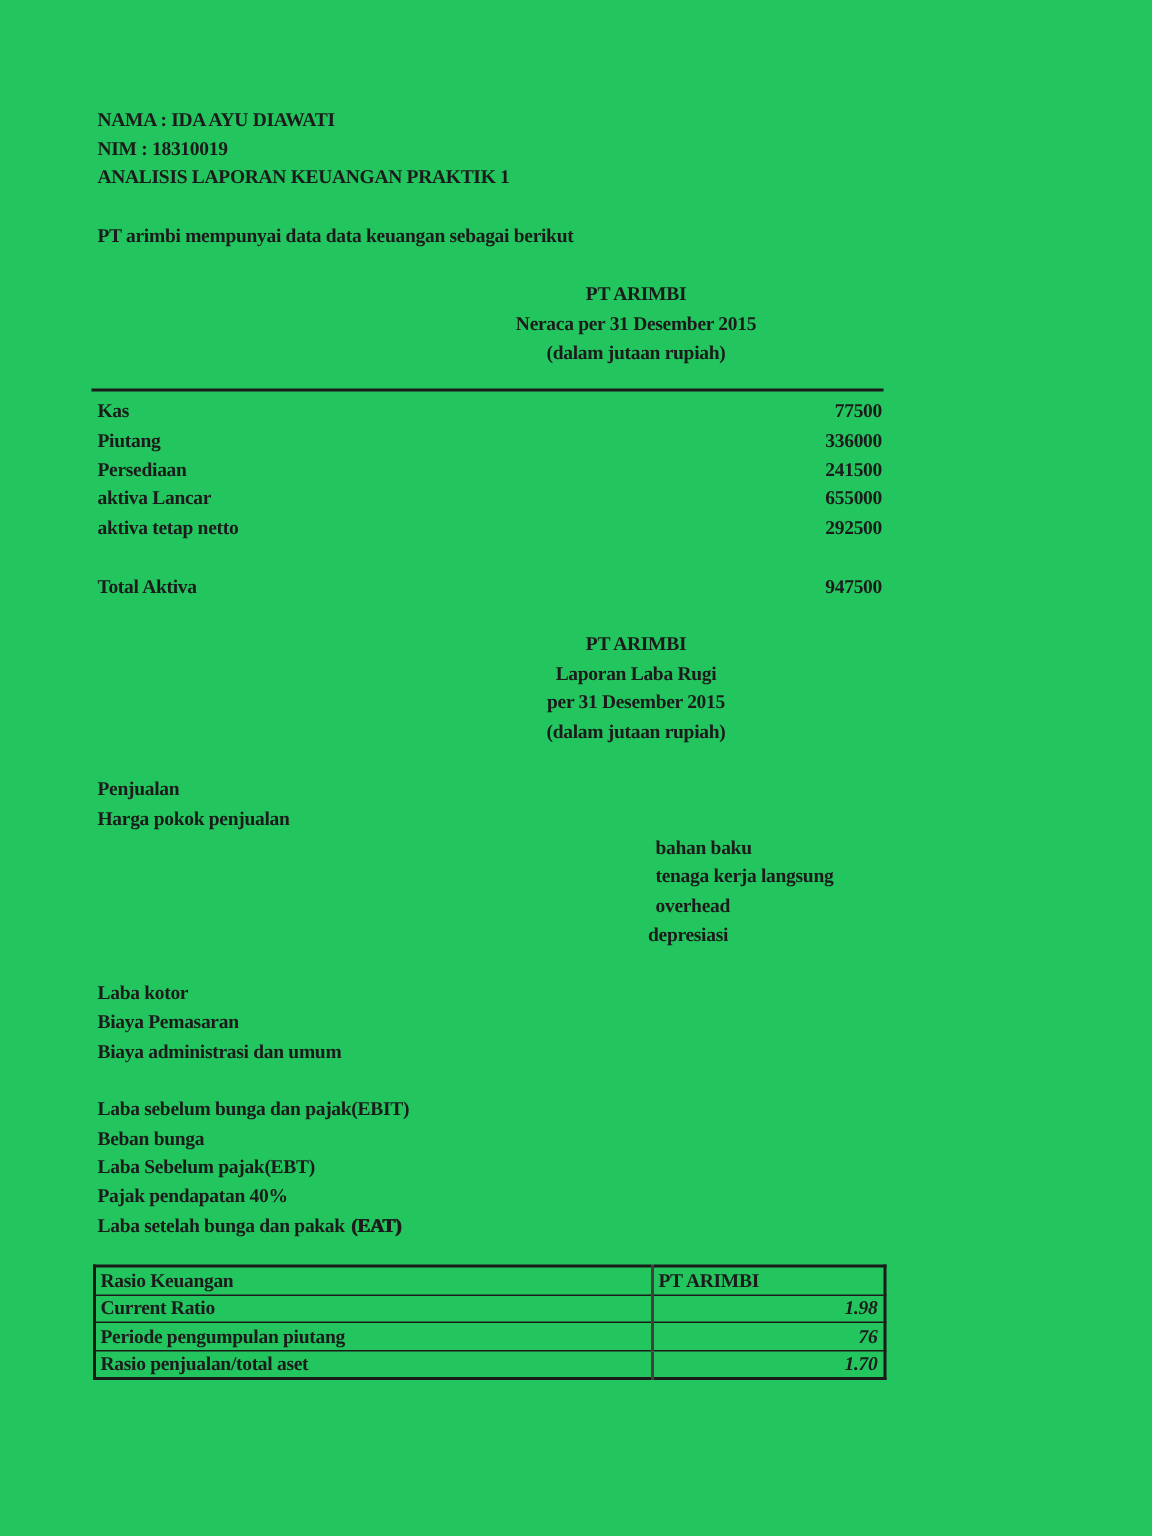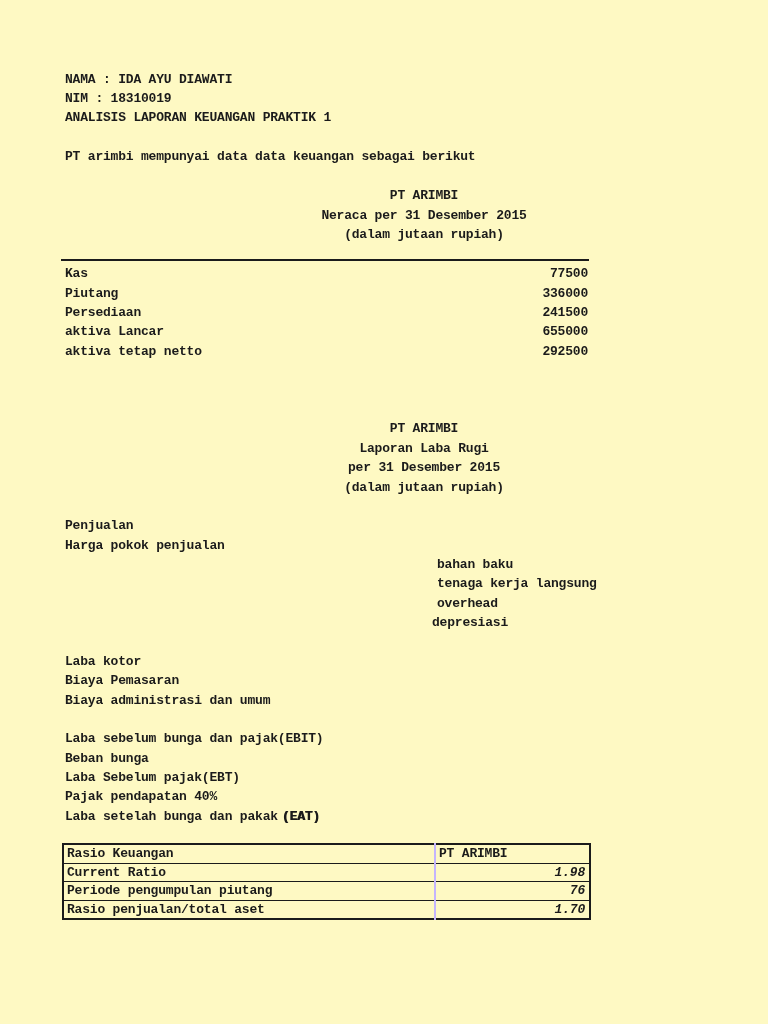--- a/index.html
+++ b/index.html
@@ -1,22 +1,22 @@
 <!DOCTYPE html>
 <html><head>
 <meta charset="utf-8">
 <style>
   html, body { margin: 0; padding: 0; background: #ffffff; }
   .page {
     position: relative;
     width: 768px;
     height: 1024px;
-    background: #fef9c3;
+    background: #22c55e;
     overflow: hidden;
-    font-family: Liberation Mono, monospace;
+    font-family: Liberation Serif, serif;
     font-weight: bold;
     font-size: 13px;
     letter-spacing: -0.2px;
     color: #1b1b1b;
   }
   .line {
     position: absolute;
     white-space: nowrap;
     line-height: 19px;
     height: 19px;
@@ -56,21 +56,21 @@
     letter-spacing: -0.2px;
     color: #1b1b1b;
   }
   table.ratio td {
     border: 1.5px solid #1b1b1b;
     height: 17.5px;
     padding: 0 4px 0 3px;
     overflow: hidden;
     white-space: nowrap;
   }
-  table.ratio td.c1 { border-right: 2px solid #c4b5fd; margin-top: 35px; }
+  table.ratio td.c1 { border-right: 2px solid #404040; margin-top: 35px; }
   table.ratio td.val { text-align: right; font-style: italic; }
   .xb {
     margin-left: 4px;
     text-shadow: 0.6px 0 0 currentColor;
   }
 </style>
 </head>
 <body>
 
 <div class="page">
@@ -103,20 +103,24 @@
   </div>
   <div class="bs-row" style="top:322px;">
     <span>aktiva Lancar</span>
     <span>655000</span>
   </div>
   <div class="bs-row" style="top:342px;">
     <span>aktiva tetap netto</span>
     <span>292500</span>
   </div>
 
+  <div class="bs-row" style="top:381px;">
+    <span>Total Aktiva</span>
+    <span>947500</span>
+  </div>
 
   <div class="center-block" style="top:419px;">
     <div class="cline">PT ARIMBI</div>
     <div class="cline">Laporan Laba Rugi</div>
     <div class="cline">per 31 Desember 2015</div>
     <div class="cline">(dalam jutaan rupiah)</div>
   </div>
 
   <div class="line" style="left:65px; top:516px;">Penjualan</div>
   <div class="line" style="left:65px; top:536px;">Harga pokok penjualan</div>

